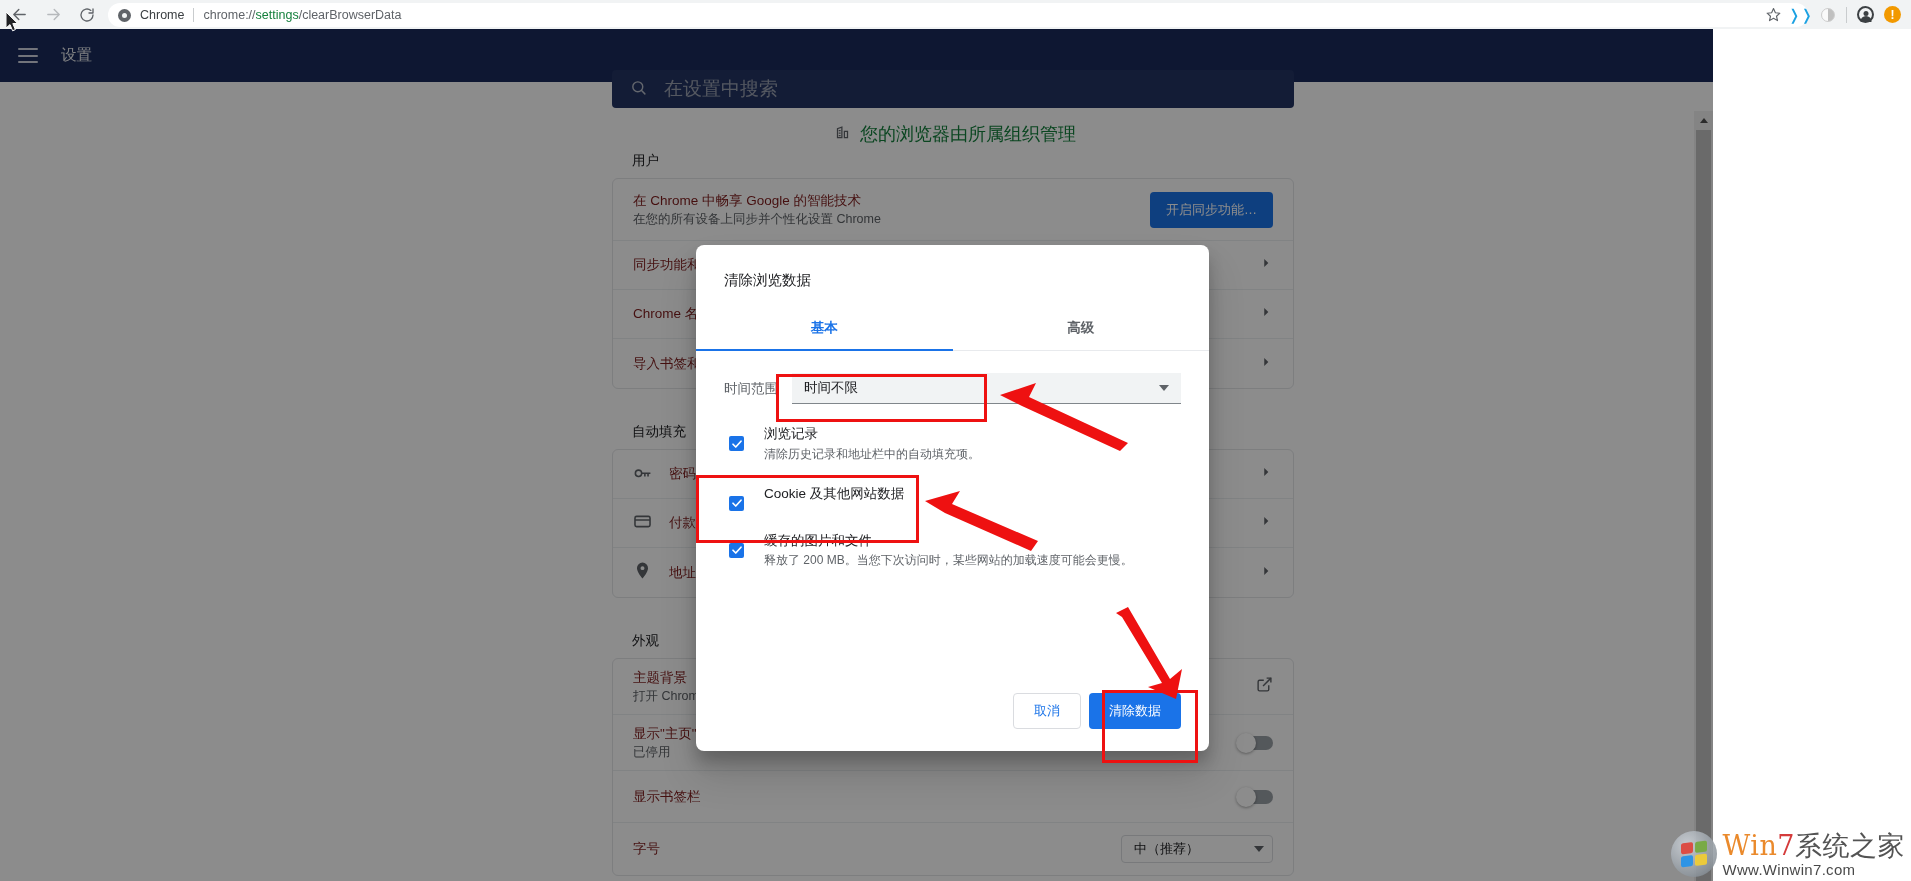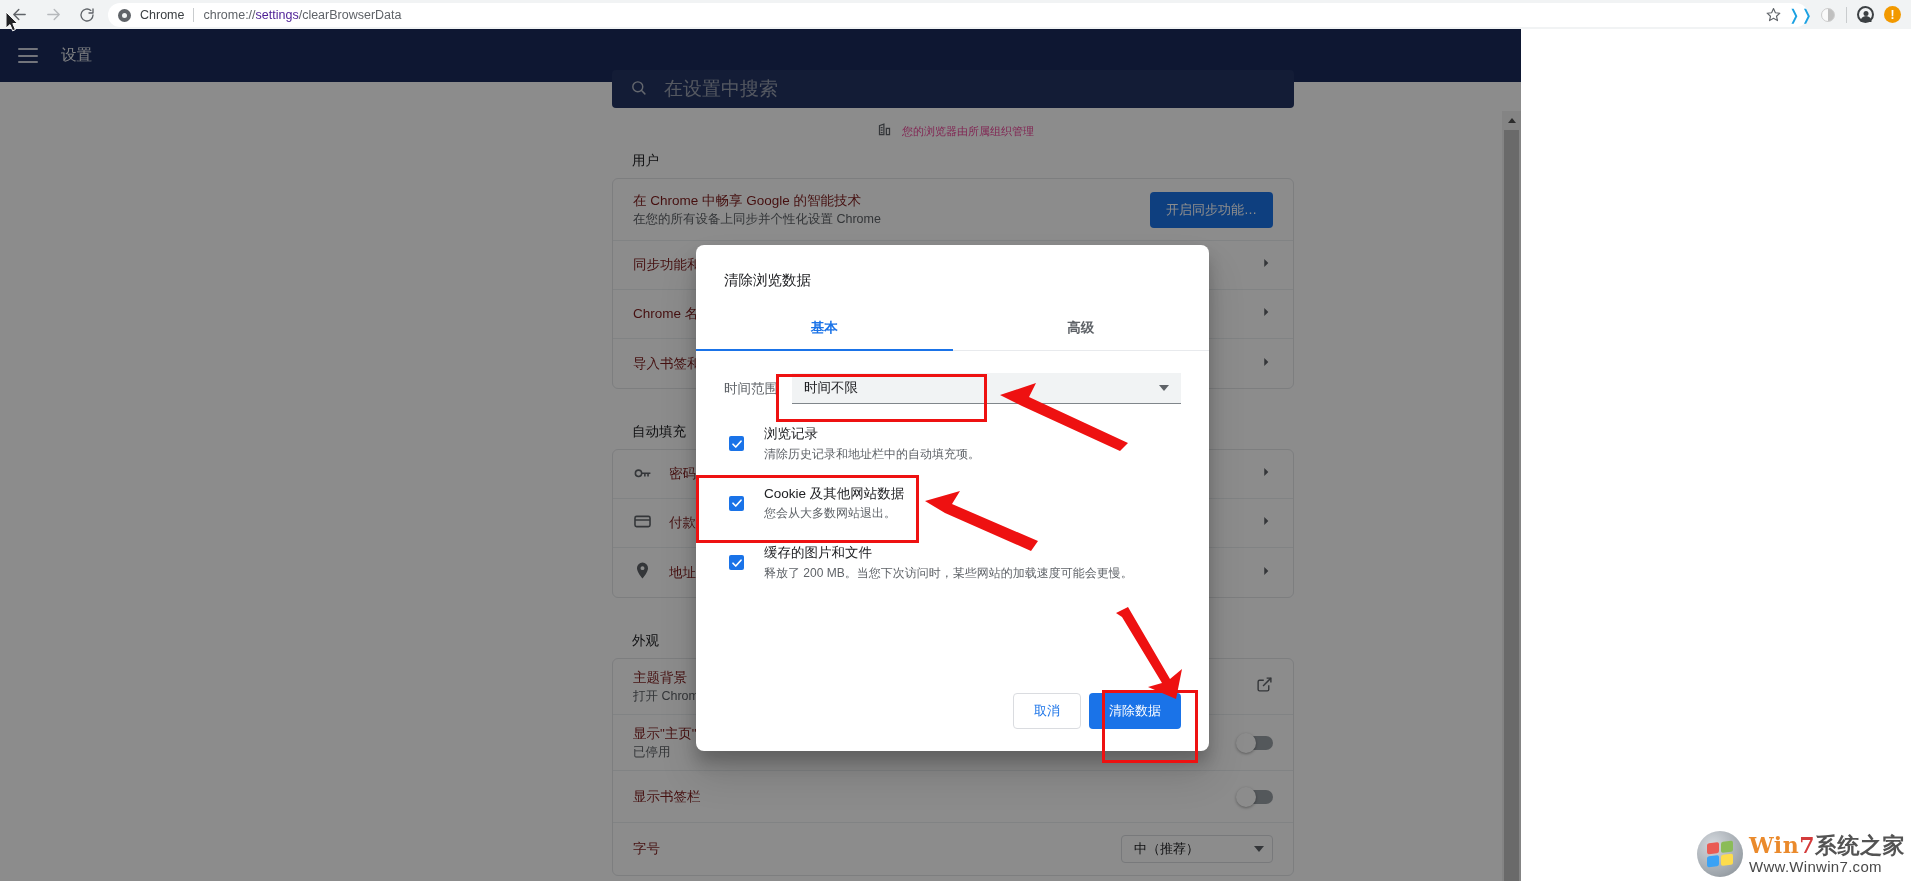--- a/index.html
+++ b/index.html
@@ -47,21 +47,21 @@
   .omni-label {
     font-size: 12.5px; color: #3c4043; margin-left: 9px;
     white-space: nowrap;
   }
   .omni-sep {
     width: 1px; height: 14px; background: #c9ccce; margin: 0 9px;
   }
   .omni-url {
     font-size: 12.5px; color: #5f6368; white-space: nowrap;
   }
-  .omni-url .strong { color: #4c1d95; }
+  .omni-url .strong { color: #15803d; }
   .tb-right {
     position: absolute; right: 6px; top: 0; height: 29px;
     display: flex; align-items: center; gap: 2px;
   }
   .tb-icon {
     width: 25px; height: 25px;
     display: flex; align-items: center; justify-content: center;
     color: #5f6368;
   }
   .ext-blue { color: #1ba1e2; font-size: 15px; line-height: 1; }
@@ -86,21 +86,21 @@
   .alert-ic {
     width: 17px; height: 17px; border-radius: 50%; background: #f29900;
     color: #fff; font-size: 12px; font-weight: bold;
     display: flex; align-items: center; justify-content: center;
     line-height: 1;
   }
 
   
   .settings-page {
     position: absolute; left: 0; top: 29px;
-    width: 1521px; height: 852px;
+    width: 1713px; height: 852px;
     background: #ffffff;
     overflow: hidden;
   }
   .settings-header {
     position: absolute; left: 0; top: 0; width: 1911px; height: 53px;
     background: #1a2b5c;
     display: flex; align-items: center;
   }
   .hamburger {
     width: 20px; height: 15px; margin-left: 18px;
@@ -123,21 +123,21 @@
 
   .settings-body {
     position: absolute; left: 0; top: 53px;
     width: 1911px; height: 799px;
     background: #ffffff;
   }
   .managed-banner {
     position: absolute; left: 0; top: 40px; width: 1911px;
     display: flex; align-items: center; justify-content: center; gap: 10px;
   }
-  .managed-text { font-size: 11px; color: #ec4899; }
+  .managed-text { font-size: 18px; color: #15803d; }
   .bldg-ic { color: #5f6368; }
 
   .content-col {
     position: absolute; left: 612px; top: 70px; width: 682px;
   }
   .sec-title {
     font-size: 13.5px; color: #202124; margin: 0 0 8px 20px;
   }
   .card {
     background: #fff;
@@ -284,21 +284,21 @@
     display: flex; align-items: center; justify-content: center;
     flex: 0 0 auto;
   }
   .wm-flag {
     width: 26px; height: 24px;
     display: grid; grid-template-columns: 1fr 1fr; grid-template-rows: 1fr 1fr;
     gap: 2px; transform: skewY(-6deg);
   }
   .wm-flag i { display:block; border-radius: 2px; }
   .wm-text { line-height: 1; }
-  .wm-l1 { font-size: 22px; font-weight: bold; letter-spacing: .5px;
+  .wm-l1 { font-size: 27px; font-weight: normal; letter-spacing: .5px;
            font-family: "DejaVu Serif", serif; }
   .wm-l1 .o { color: #e87a10; }
   .wm-l1 .r { color: #cf2020; }
   .wm-l1 .d { color: #3c3c3c; }
   .wm-l2 { font-size: 15px; color: #2f2f2f; font-family: Liberation Sans, sans-serif;
            margin-top: 3px; letter-spacing: .3px; }
 
   
   .cursor { position: absolute; z-index: 40; pointer-events: none; }
 </style>
@@ -562,21 +562,20 @@
         </div>
 
         <div class="cb-row">
           <span class="cb">
             <svg width="12" height="12" viewBox="0 0 24 24" fill="none" stroke="#fff" stroke-width="3.4" stroke-linecap="round" stroke-linejoin="round">
                 <polyline points="4 12.5 9.5 18 20 6.5"></polyline>
               </svg>
           </span>
           <div class="cb-main">
             <div class="cb-title">Cookie 及其他网站数据</div>
-            <div class="cb-sub">您会从大多数网站退出。</div>
           </div>
         </div>
 
         <div class="cb-row">
           <span class="cb">
             <svg width="12" height="12" viewBox="0 0 24 24" fill="none" stroke="#fff" stroke-width="3.4" stroke-linecap="round" stroke-linejoin="round">
                 <polyline points="4 12.5 9.5 18 20 6.5"></polyline>
               </svg>
           </span>
           <div class="cb-main">

